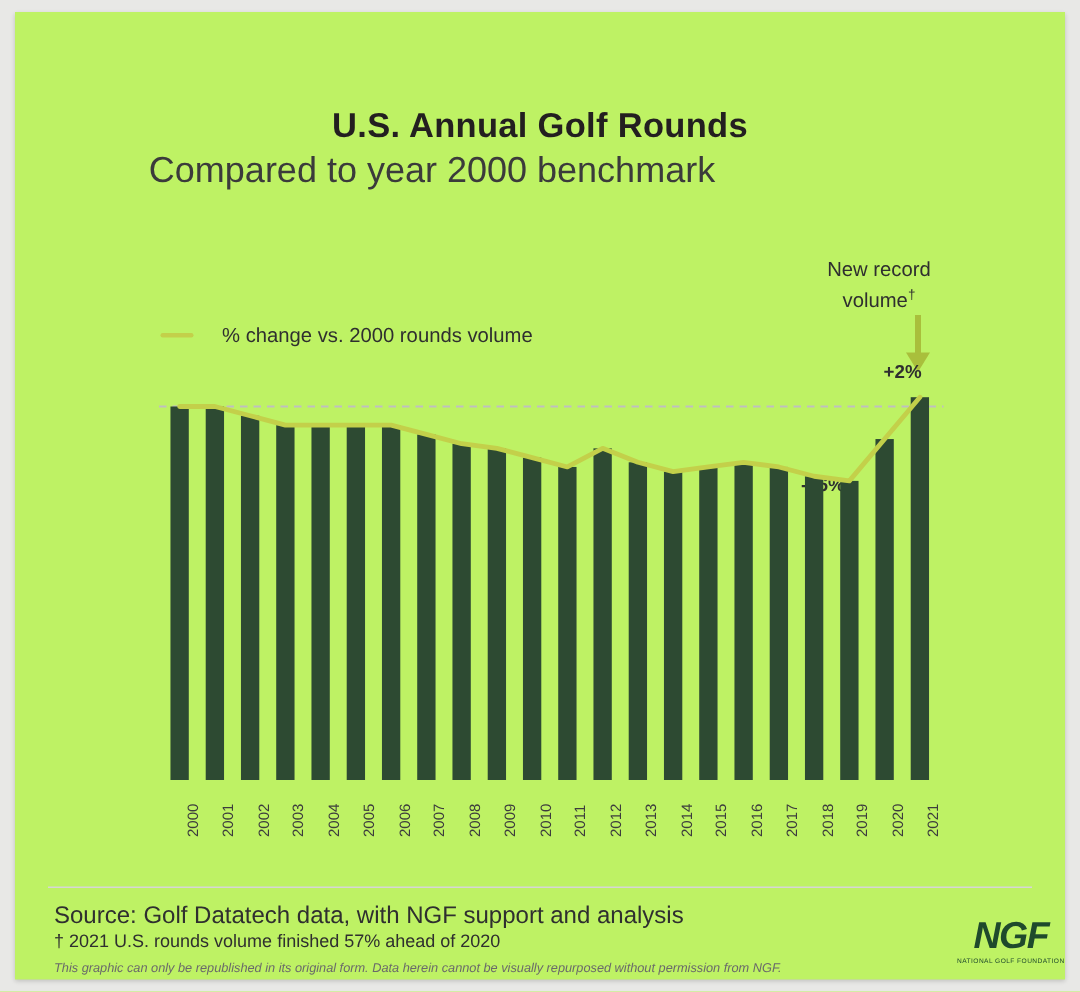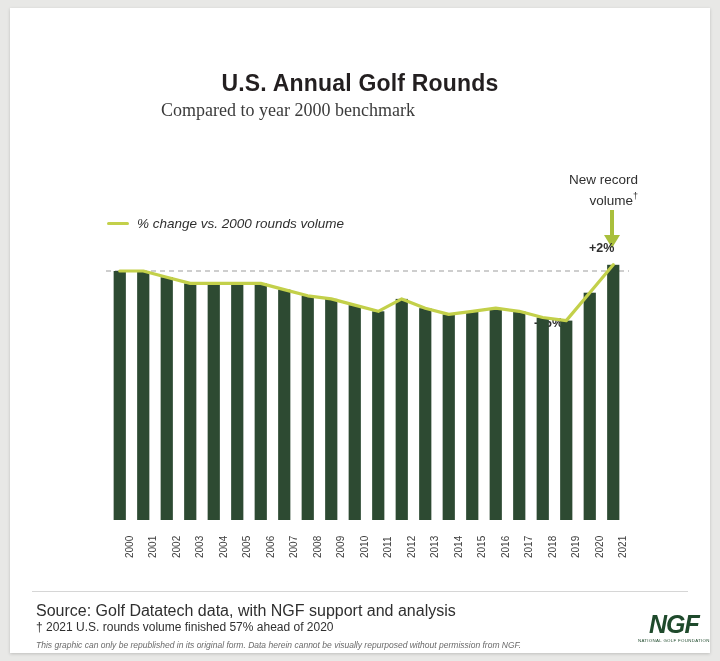--- a/index.html
+++ b/index.html
@@ -5,46 +5,46 @@
   html,body{margin:0;padding:0;}
   body{
     width:720px;height:661px;
     background:#e8e8e6;
     font-family:"Liberation Sans", sans-serif;
     overflow:hidden;
   }
   #card{
     position:absolute;left:10px;top:8px;
     width:700px;height:645px;
-    background:#ffffff;
+    background:#bef264;
     box-shadow:0 1px 3px rgba(0,0,0,.18);
   }
   
   #title{
     position:absolute;left:0;top:62px;width:700px;
     text-align:center;
     font-size:23px;font-weight:bold;color:#231f20;
     letter-spacing:.2px;
   }
   #subtitle{
     position:absolute;left:0;top:92px;width:556px;
     text-align:center;
-    font-size:18px;font-weight:normal;color:#3b3b3b;font-family:Liberation Serif, serif;
+    font-size:24px;font-weight:normal;color:#3b3b3b;
   }
   
   #legend{
     position:absolute;left:97px;top:208px;
-    display:flex;align-items:center;gap:8px;font-style:italic;
+    display:flex;align-items:center;gap:19px;
   }
   #legend-swatch{width:22px;height:3px;background:#c3d04a;border-radius:2px;}
   #legend-label{font-size:13.5px;color:#2f2f2f;}
   
   #annotation{
     position:absolute;left:524px;top:163px;width:104px;
-    text-align:right;font-size:13.5px;line-height:17px;color:#2f2f2f;
+    text-align:center;font-size:13.5px;line-height:17px;color:#2f2f2f;
   }
   #annotation sup{font-size:9px;}
   #ann-arrow{position:absolute;left:591px;top:202px;width:22px;height:40px;}
   #value-high{
     position:absolute;left:579px;top:233px;
     font-size:12.5px;font-weight:bold;color:#2f2f2f;
   }
   #value-low{
     position:absolute;left:524px;top:308px;
     font-size:12.5px;font-weight:bold;color:#2f2f2f;

